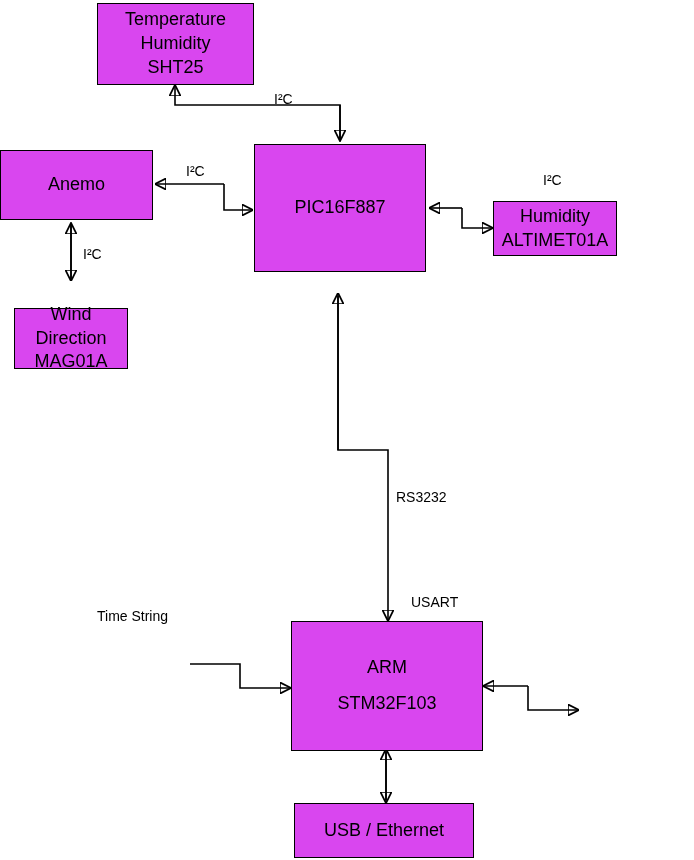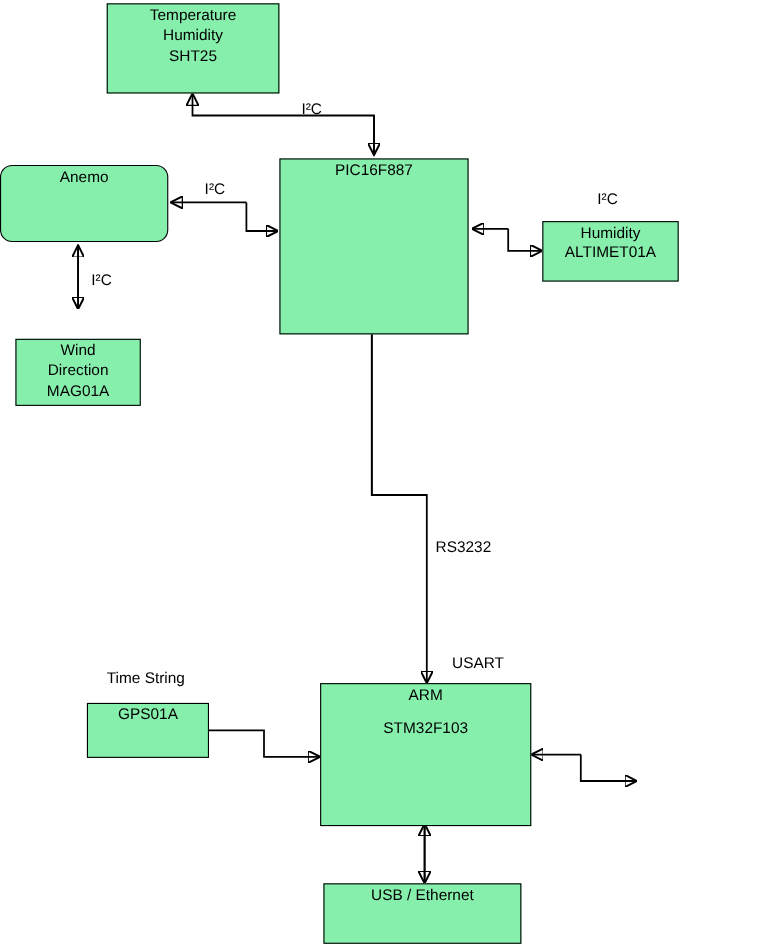--- a/index.html
+++ b/index.html
@@ -12,28 +12,28 @@
     width: 694px;
     height: 860px;
     background: #ffffff;
     font-family: "Liberation Sans", sans-serif;
     overflow: hidden;
   }
   .node {
     position: absolute;
     box-sizing: border-box;
     border: 1.6px solid #000000;
-    background: #86efac;
+    background: #d946ef;
     display: flex;
     flex-direction: column;
     align-items: center;
-    justify-content: flex-start;
+    justify-content: center;
     text-align: center;
     color: #000000;
-    font-size: 14px;
+    font-size: 18px;
     line-height: 1.32;
     z-index: 3;
   }
   .node .ln { display: block; white-space: pre; }
   .node .gap { height: 12px; }
   .edge-label {
     position: absolute;
     font-size: 14px;
     color: #000000;
     white-space: nowrap;
@@ -85,42 +85,39 @@
     <path d="M 386 752 L 386 802" marker-end="url(#arrow)"></path>
     <path d="M 386 800 L 386 750" marker-end="url(#arrow)"></path>
   </svg>
 
   <div class="node" style="left:97px; top:3px; width:157px; height:82px;">
     <span class="ln">Temperature</span>
     <span class="ln">Humidity</span>
     <span class="ln">SHT25</span>
   </div>
 
-  <div class="node" style="left:0px; top:150px; width:153px; height:70px;border-radius:11px;">
+  <div class="node" style="left:0px; top:150px; width:153px; height:70px;">
     <span class="ln">Anemo</span>
   </div>
 
-  <div class="node" style="left:254px; top:144px; width:172px; height:160px;">
+  <div class="node" style="left:254px; top:144px; width:172px; height:128px;">
     <span class="ln">PIC16F887</span>
   </div>
 
   <div class="node" style="left:493px; top:201px; width:124px; height:55px;">
     <span class="ln">Humidity</span>
     <span class="ln">ALTIMET01A</span>
   </div>
 
   <div class="node" style="left:14px; top:288px; width:114px; height:61px;margin-top:20px;">
     <span class="ln">Wind</span>
     <span class="ln">Direction</span>
     <span class="ln">MAG01A</span>
   </div>
 
-  <div class="node" style="left:79px; top:639px; width:111px; height:50px;">
-    <span class="ln">GPS01A</span>
-  </div>
 
   <div class="node" style="left:291px; top:621px; width:192px; height:130px;">
     <span class="ln">ARM</span>
     <span class="gap"></span>
     <span class="ln">STM32F103</span>
   </div>
 
 
   <div class="node" style="left:294px; top:803px; width:180px; height:55px;">
     <span class="ln">USB / Ethernet</span>

